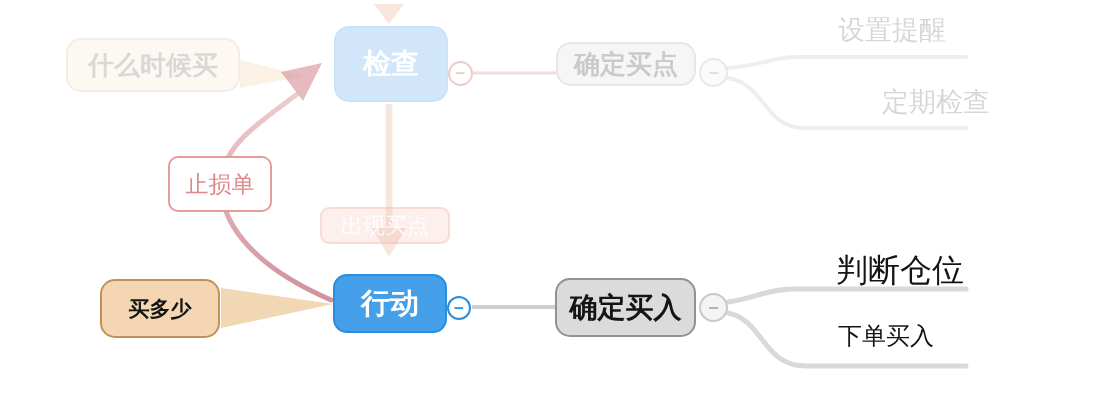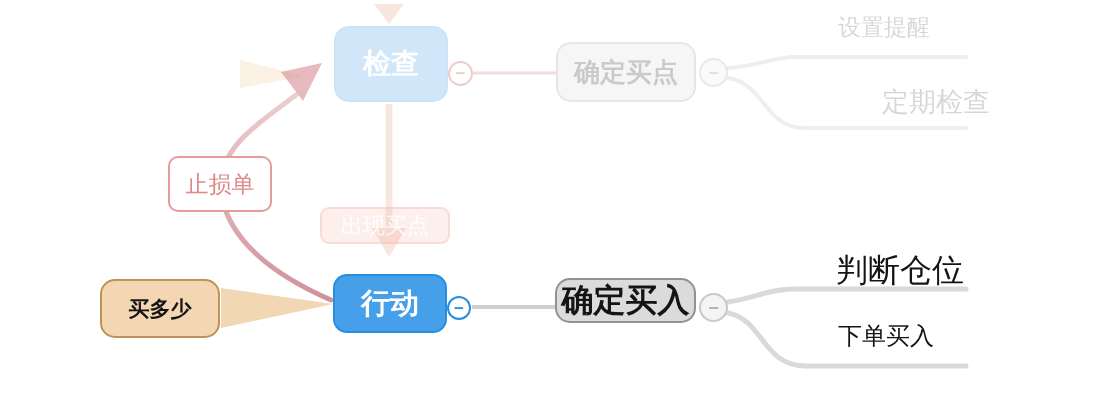--- a/index.html
+++ b/index.html
@@ -57,38 +57,39 @@
     <polygon points="372,228 406,228 389,257" fill="var(--salmon)" opacity="0.22"></polygon>
 
     <polygon points="221,288 221,328 333,304" fill="#f2d7b4"></polygon>
     <path d="M 296 95 C 260 122 227 143 222 175 C 216 218 248 264 331 300" fill="none" stroke="url(#fadeRose)" stroke-width="5" stroke-linecap="round"></path>
     <polygon points="322,63 281,72 303,101" fill="#d28289" opacity="0.55"></polygon>
     <line x1="472" y1="307" x2="556" y2="307" stroke="#cfcfcf" stroke-width="4"></line>
     <path d="M 728 302 C 758 297 770 289 794 289 L 966 289" fill="none" stroke="var(--line-gray)" stroke-width="5" stroke-linecap="round"></path>
     <path d="M 728 313 C 764 320 762 366 806 366 L 966 366" fill="none" stroke="var(--line-gray)" stroke-width="5" stroke-linecap="round"></path>
   </svg>
 
+  <div class="node node-tan rounded" style="left:66px;top:38px;width:174px;height:54px;font-size:26px;opacity:.16;">什么时候买</div>
 
   <div class="node node-blue rounded" style="left:334px;top:26px;width:114px;height:76px;font-size:28px;opacity:.24;">检查</div>
   <div class="collapse collapse-rose" style="left:448px;top:61px;width:25px;height:25px;font-size:17px;">−</div>
 
-  <div class="node node-gray rounded" style="left:556px;top:42px;width:140px;height:60px;font-size:26px;opacity:.22;">确定买点</div>
+  <div class="node node-gray rounded" style="left:556px;top:42px;width:140px;height:44px;font-size:26px;opacity:.22;">确定买点</div>
   <div class="collapse collapse-gray" style="left:699px;top:58px;width:29px;height:29px;font-size:18px;opacity:.4;">−</div>
 
-  <div class="plain-topic" style="left:838px;top:12px;font-size:23px;opacity:.17;">设置提醒</div>
+  <div class="plain-topic" style="left:838px;top:12px;font-size:27px;opacity:.17;">设置提醒</div>
   <div class="plain-topic" style="left:838px;top:84px;font-size:27px;opacity:.17;margin-left:44px;">定期检查</div>
 
   <div class="node ghost-salmon-node" style="left:320px;top:171px;width:130px;height:37px;font-size:22px;opacity:.8;">出现买点</div>
 
   <div class="rel-label" style="left:168px;top:156px;width:104px;height:56px;font-size:23px;">止损单</div>
 
   <div class="node node-tan rounded" style="left:100px;top:279px;width:120px;height:59px;font-size:21px;">买多少</div>
 
   <div class="node node-blue" style="left:333px;top:274px;width:114px;height:59px;font-size:29px;border-radius:14px;">行动</div>
   <div class="collapse collapse-blue" style="left:447px;top:296px;width:24px;height:24px;font-size:17px;">−</div>
 
-  <div class="node node-gray rounded" style="left:555px;top:278px;width:141px;height:45px;font-size:32px;">确定买入</div>
+  <div class="node node-gray rounded" style="left:555px;top:278px;width:141px;height:59px;font-size:28px;">确定买入</div>
   <div class="collapse collapse-gray" style="left:699px;top:293px;width:29px;height:29px;font-size:18px;">−</div>
 
   <div class="plain-topic" style="left:836px;top:249px;font-size:32px;">判断仓位</div>
   <div class="plain-topic" style="left:838px;top:320px;font-size:24px;">下单买入</div>
 
 </div>
 
 </body></html>

